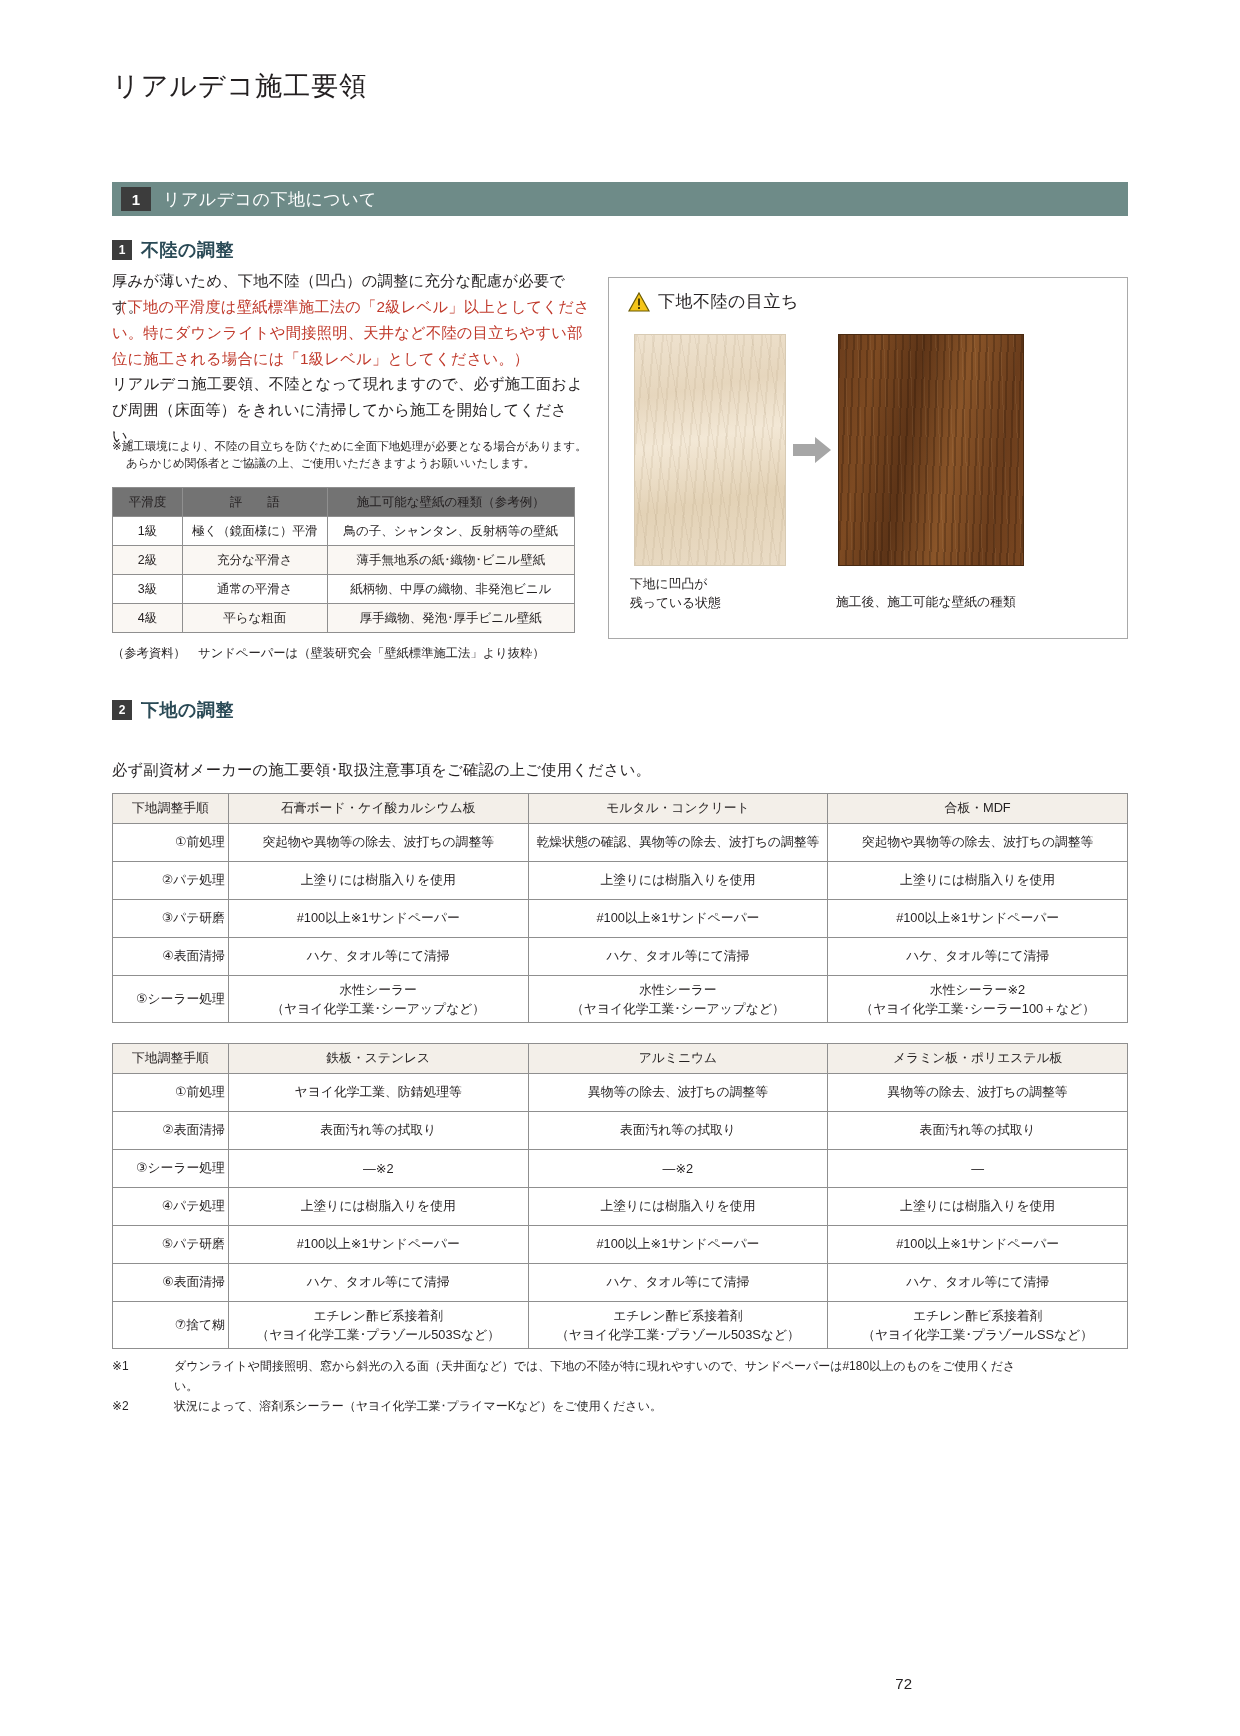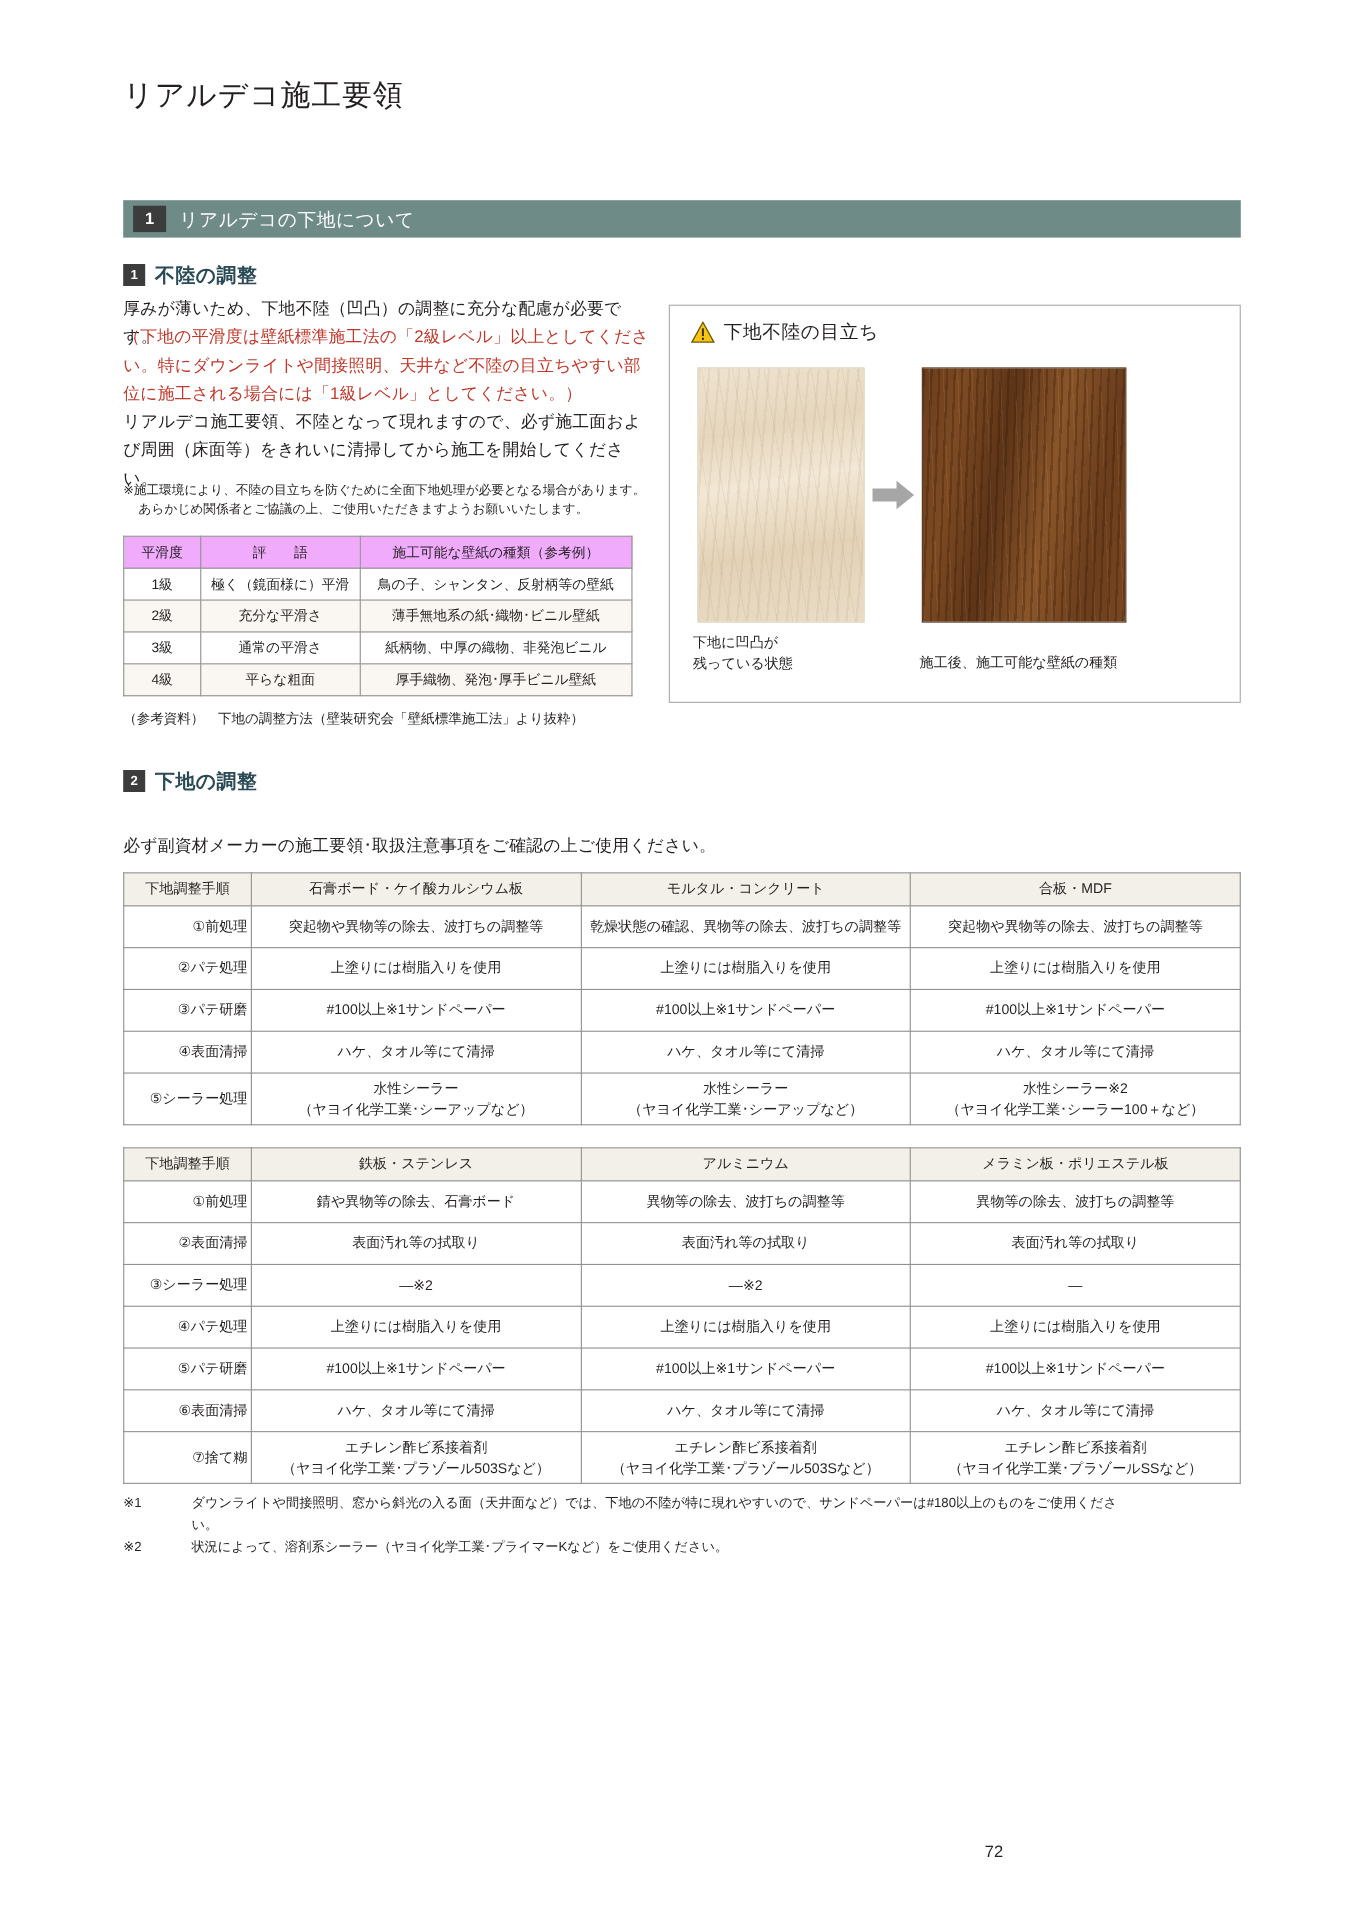--- a/index.html
+++ b/index.html
@@ -110,21 +110,21 @@
     width: 463px;
     font-size: 12.5px;
   }
   .tbl1 th, .tbl1 td {
     border: 1px solid #8f8f8f;
     height: 29px;
     text-align: center;
     padding: 0 4px;
     font-weight: normal;
   }
-  .tbl1 thead th { background: #f0abfc; margin-left: 17px; }
+  .tbl1 thead th { background: #737373; margin-left: 17px; }
   .tbl1 tbody tr:nth-child(even) td { background: #faf7f3; }
   .tbl1 col.c1 { width: 70px; }
   .tbl1 col.c2 { width: 145px; }
   .tbl1 col.c3 { width: 248px; }
 
   .ref-note {
     position: absolute;
     left: 112px;
     top: 645px;
     font-size: 12.3px;
@@ -300,21 +300,21 @@
         <td>紙柄物、中厚の織物、非発泡ビニル</td>
       </tr>
       <tr>
         <td>4級</td>
         <td>平らな粗面</td>
         <td>厚手織物、発泡･厚手ビニル壁紙</td>
       </tr>
     </tbody>
   </table>
 
-  <div class="ref-note">（参考資料）　下地の調整方法（壁装研究会「壁紙標準施工法」より抜粋）</div>
+  <div class="ref-note">（参考資料）　サンドペーパーは（壁装研究会「壁紙標準施工法」より抜粋）</div>
 
   <div class="panel"></div>
   <div class="panel-title">
     <span class="warn-icon">
       <svg width="22" height="20" viewBox="0 0 22 20">
         <polygon points="11,1 21,19 1,19" fill="#f5c518" stroke="#6b5a00" stroke-width="1.2"></polygon>
         <rect x="10.1" y="6.5" width="1.8" height="7" fill="#3a3000"></rect>
         <rect x="10.1" y="15" width="1.8" height="2" fill="#3a3000"></rect>
       </svg>
     </span>
@@ -399,21 +399,21 @@
       <tr>
         <th>下地調整手順</th>
         <th>鉄板・ステンレス</th>
         <th>アルミニウム</th>
         <th>メラミン板・ポリエステル板</th>
       </tr>
     </thead>
     <tbody>
       <tr>
         <td class="first">①前処理</td>
-        <td>錆や異物等の除去、石膏ボード</td>
+        <td>ヤヨイ化学工業、防錆処理等</td>
         <td>異物等の除去、波打ちの調整等</td>
         <td>異物等の除去、波打ちの調整等</td>
       </tr>
       <tr>
         <td class="first">②表面清掃</td>
         <td>表面汚れ等の拭取り</td>
         <td>表面汚れ等の拭取り</td>
         <td>表面汚れ等の拭取り</td>
       </tr>
       <tr>

